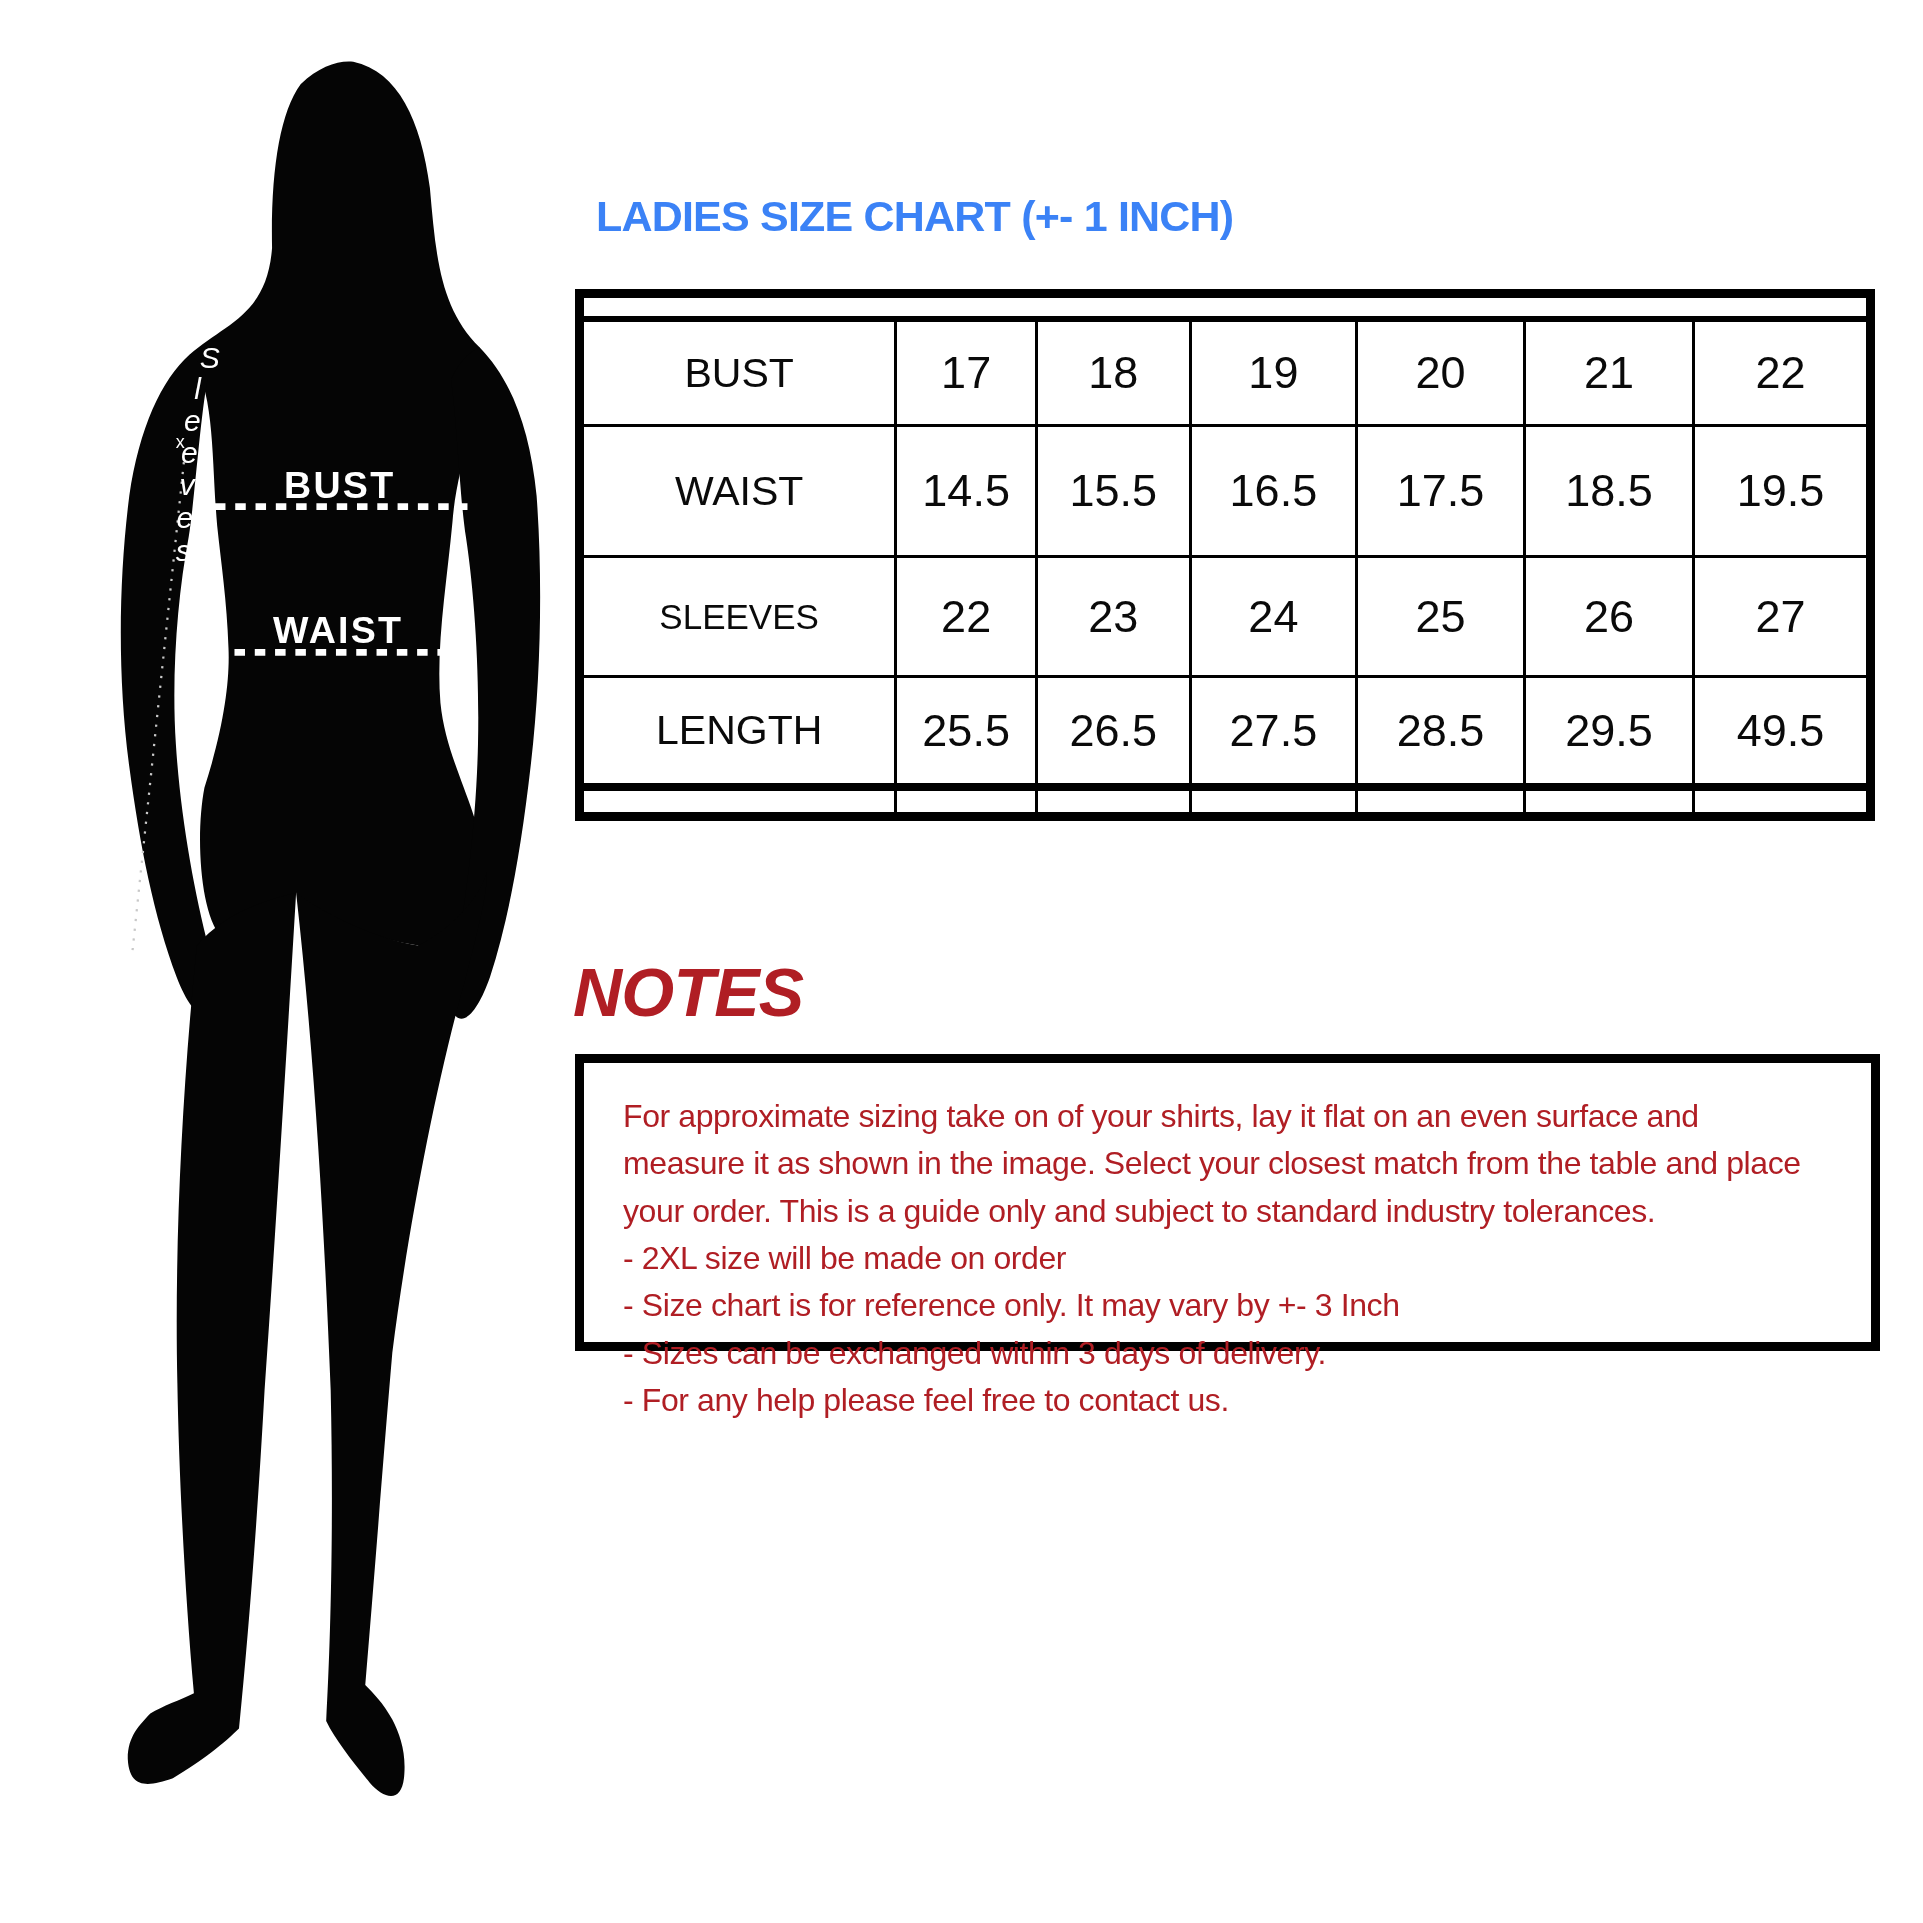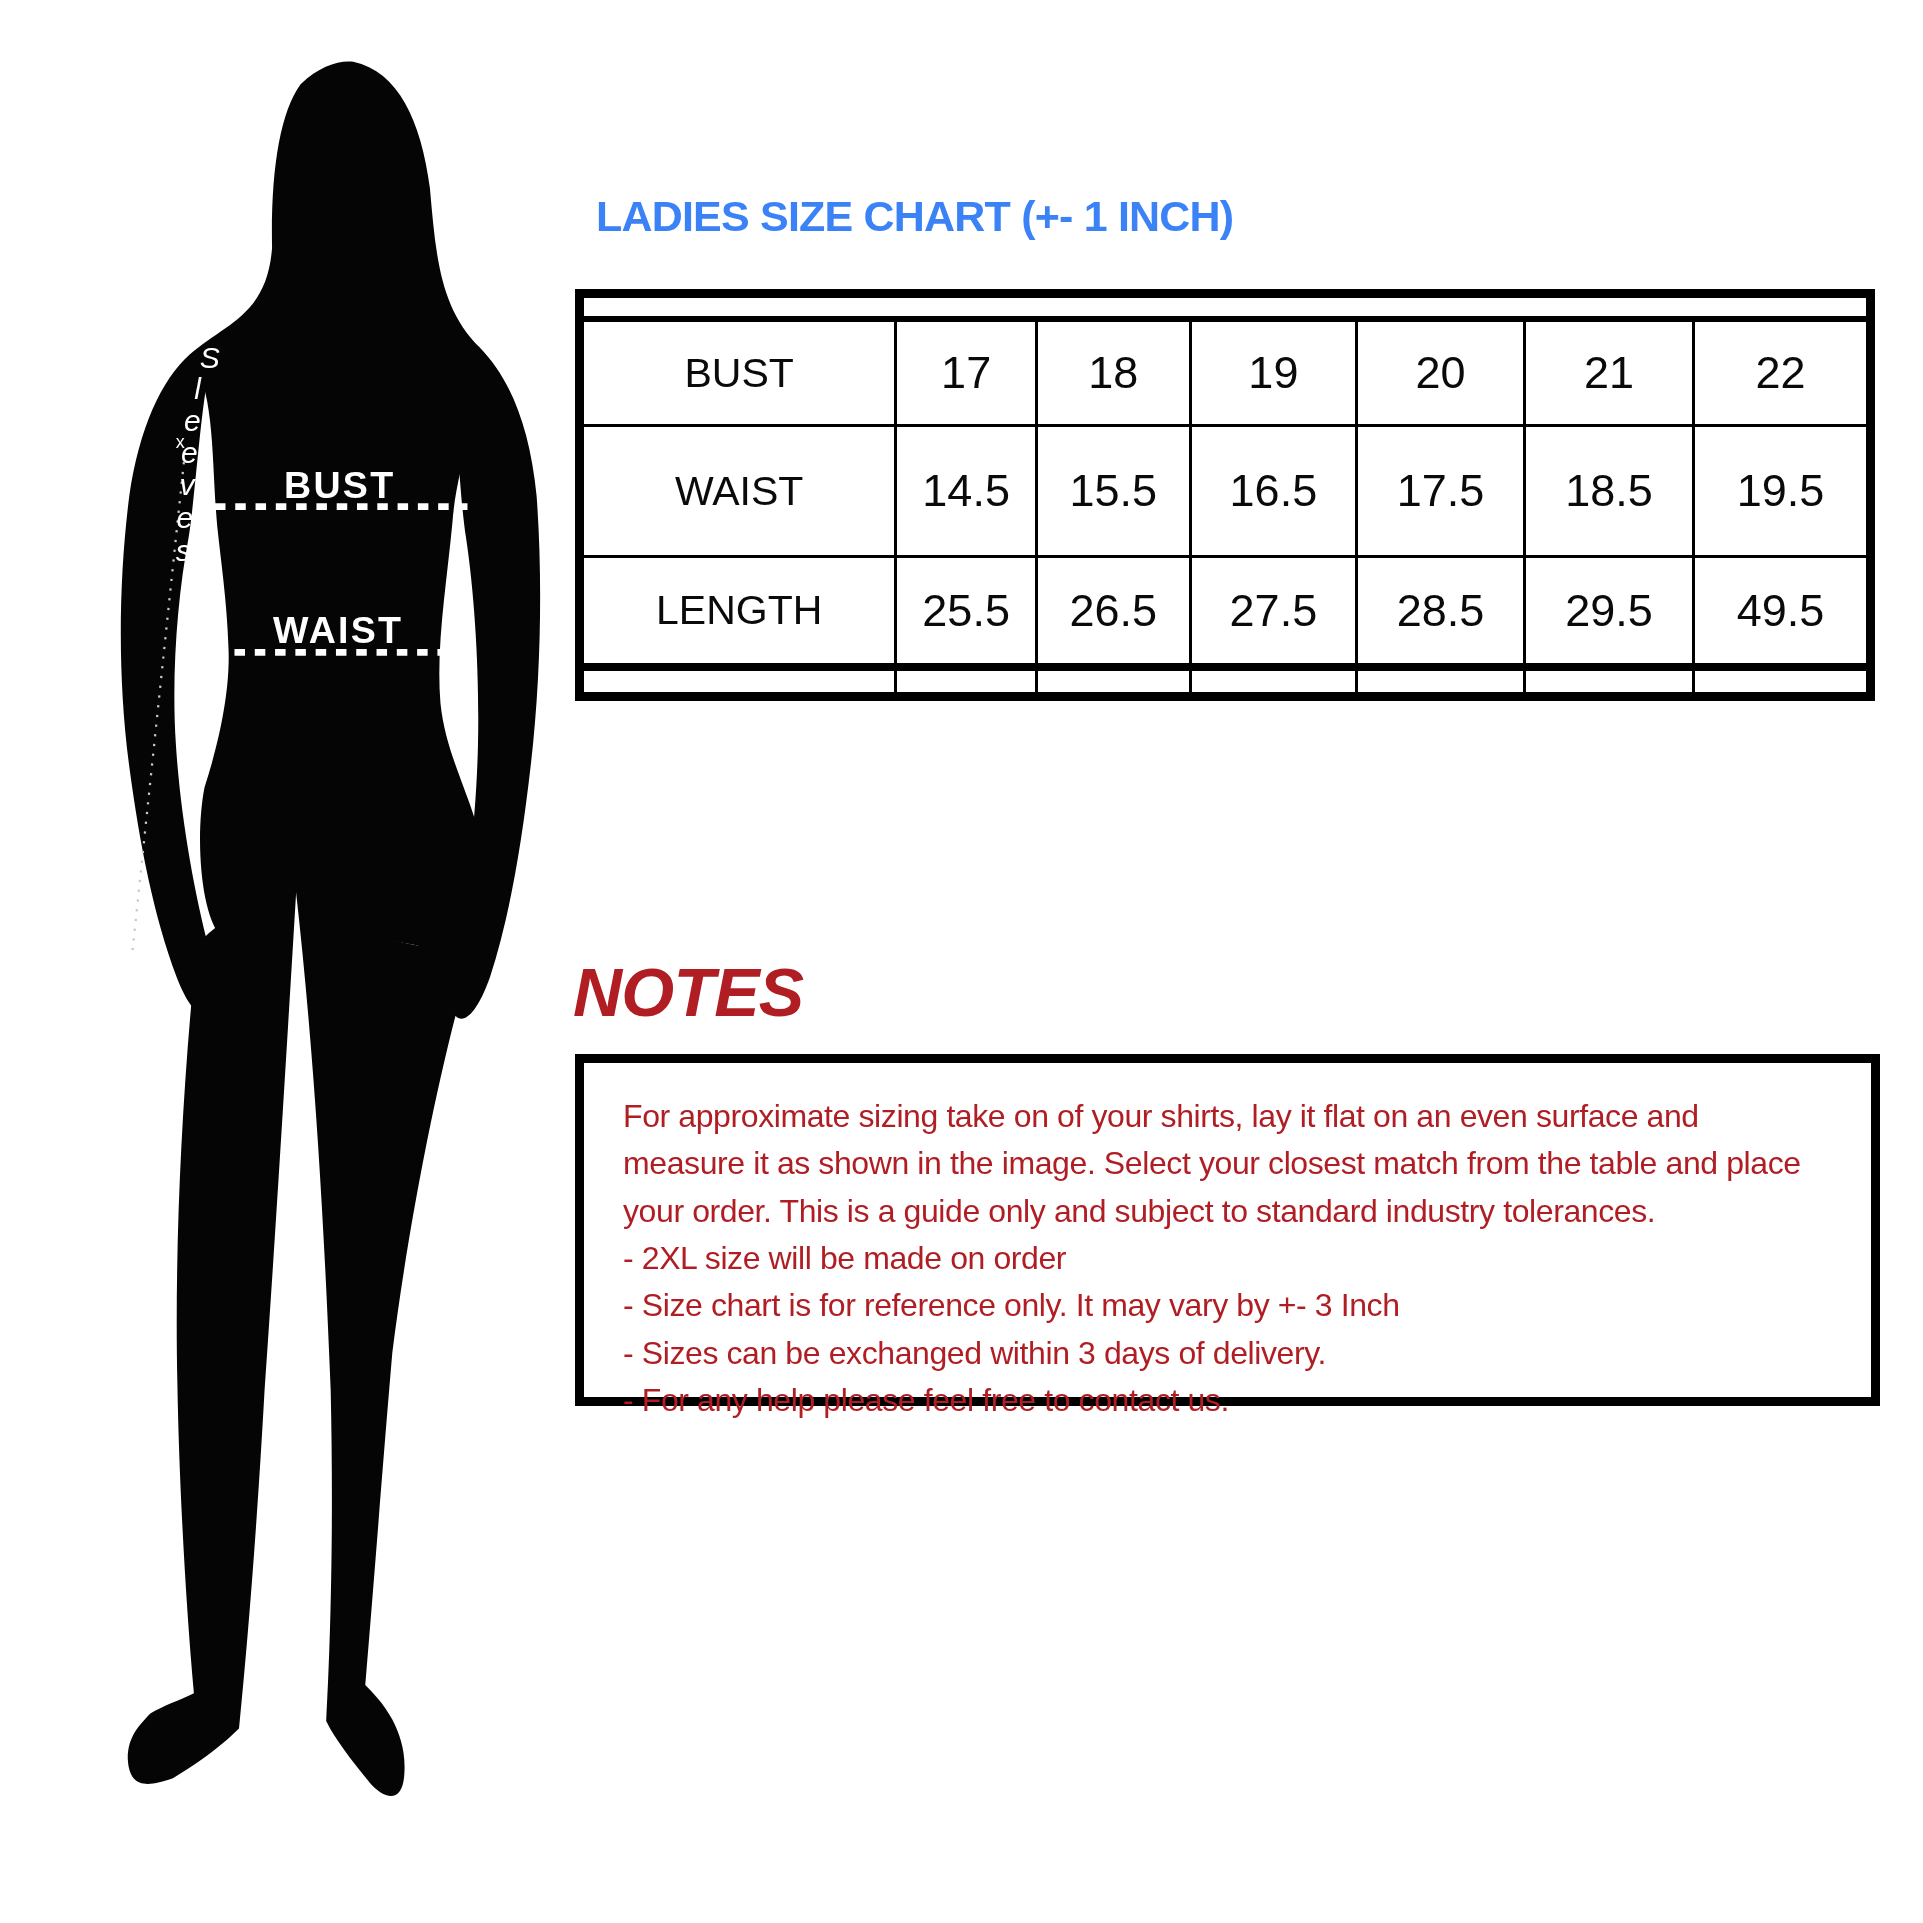--- a/index.html
+++ b/index.html
@@ -45,21 +45,21 @@
   #size-table tr.r3 td{height:105px;}
   #size-table td.rowlabel{font-size:41px;}
   #size-table td.rowlabel.small{font-size:35px;}
 
   
   #notes-heading{
     left:573px;top:953px;
     font-size:68px;font-weight:600;letter-spacing:-0.8px;
   }
   #notes-box{
-    left:575px;top:1054px;width:1305px;height:352px;
+    left:575px;top:1054px;width:1305px;height:297px;
     border:9.8px solid #000;box-sizing:border-box;
     padding:30px 47px 0 39px;
     font-size:32px;line-height:1.48;letter-spacing:-0.4px;
   }
   #notes-box p{margin:0;}
   #notes-bullets{}
   #notes-bullets div{white-space:nowrap;}
 
   
   #figure-svg{left:0;top:0;width:1924px;height:1924px;}
@@ -186,20 +186,29 @@
         </tr>
         <tr class="r1">
           <td class="rowlabel">WAIST</td>
           <td>14.5</td>
           <td>15.5</td>
           <td>16.5</td>
           <td>17.5</td>
           <td>18.5</td>
           <td>19.5</td>
         </tr>
+        <tr class="r2">
+          <td class="rowlabel small">SLEEVES</td>
+          <td>22</td>
+          <td>23</td>
+          <td>24</td>
+          <td>25</td>
+          <td>26</td>
+          <td>27</td>
+        </tr>
         <tr class="r3">
           <td class="rowlabel">LENGTH</td>
           <td>25.5</td>
           <td>26.5</td>
           <td>27.5</td>
           <td>28.5</td>
           <td>29.5</td>
           <td>49.5</td>
         </tr>
         <tr class="strip-bottom">

